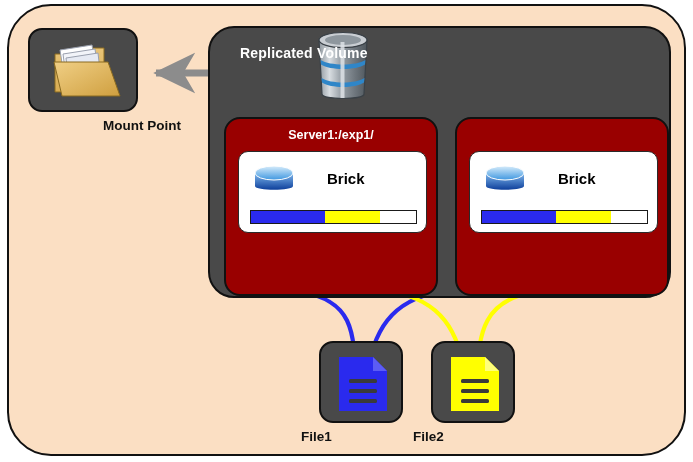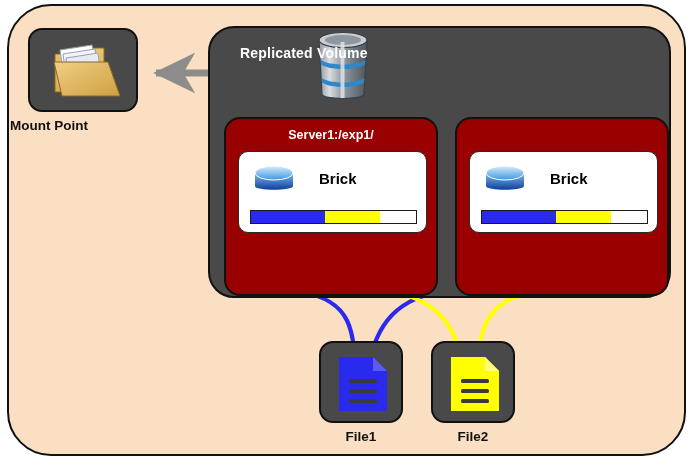--- a/index.html
+++ b/index.html
@@ -39,56 +39,56 @@
     color:#ffffff;font-size:12.5px;font-weight:bold;
   }
 
   
   .brick-panel{
     position:absolute;left:12px;top:32px;width:189px;height:82px;
     background:#ffffff;border:1px solid #2a2a2a;border-radius:10px;
     box-sizing:border-box;
   }
   .brick-label{
-    position:absolute;left:80px;top:18px;width:100px;
+    position:absolute;left:88px;top:18px;width:100px;
     font-size:15px;font-weight:bold;color:#000;text-align:left;
   }
   .brick-cyl{position:absolute;left:14px;top:12px;width:42px;height:31px;}
 
   
   .usage-bar{
     position:absolute;left:11px;top:58px;width:167px;height:14px;
     border:1px solid #1a1a1a;background:#ffffff;
     display:flex;box-sizing:border-box;
   }
   .usage-seg{height:100%;}
 
   
   .mount-tile{
     position:absolute;left:28px;top:28px;width:110px;height:84px;
     background:#494949;border:2px solid #111;border-radius:14px;
     box-sizing:border-box;
   }
   .mount-icon{position:absolute;left:12px;top:8px;width:88px;height:68px;}
   .mount-label{
-    position:absolute;left:10px;top:118px;width:150px;text-align:left;
-    font-size:13.5px;font-weight:bold;color:#111;
+    position:absolute;left:10px;top:118px;width:150px;text-align:right;
+    font-size:13.5px;font-weight:bold;color:#111;padding-left:21px;
   }
 
   
   .file-tile{
     position:absolute;top:341px;width:84px;height:82px;
     background:#494949;border:2px solid #111;border-radius:14px;
     box-sizing:border-box;
   }
   .file-tile.f1{left:319px;}
   .file-tile.f2{left:431px;}
   .file-icon{position:absolute;left:16px;top:12px;width:52px;height:58px;}
   .file-label{
-    position:absolute;top:429px;width:120px;text-align:center;
+    position:absolute;top:429px;width:120px;
     font-size:13.5px;font-weight:bold;color:#111;
   }
   .file-label.f1{left:301px;}
   .file-label.f2{left:413px;}
 
   
   .layer{position:absolute;left:0;top:0;width:693px;height:462px;
          pointer-events:none;}
   .layer.under{z-index:1;}
   .volume-box,.server-box,.mount-tile{z-index:2;}

